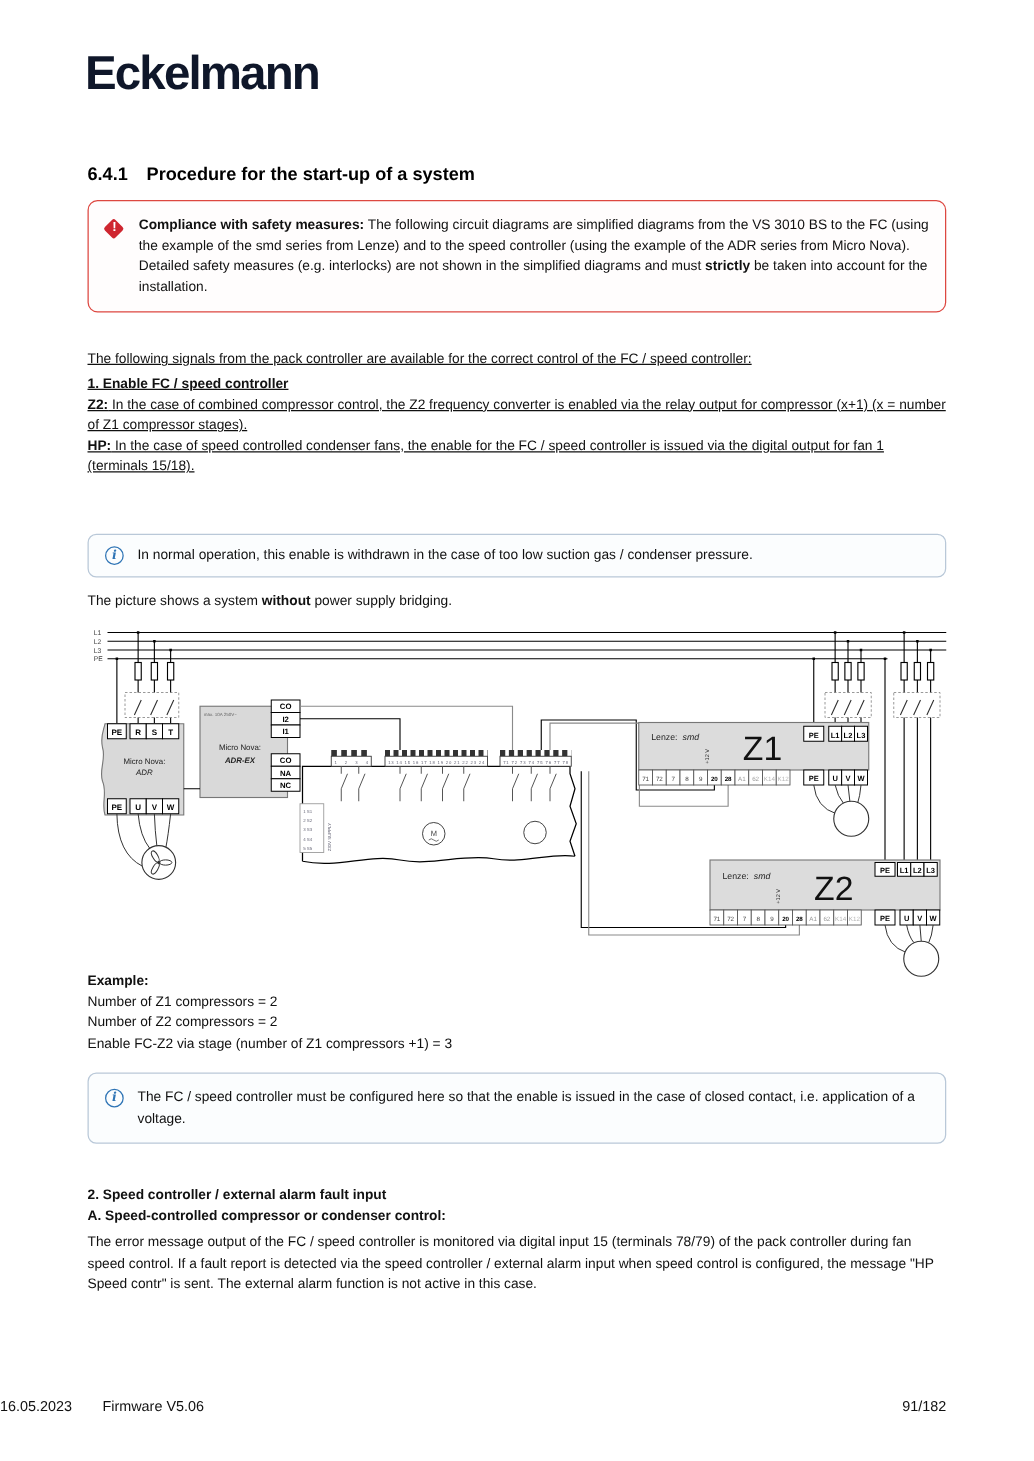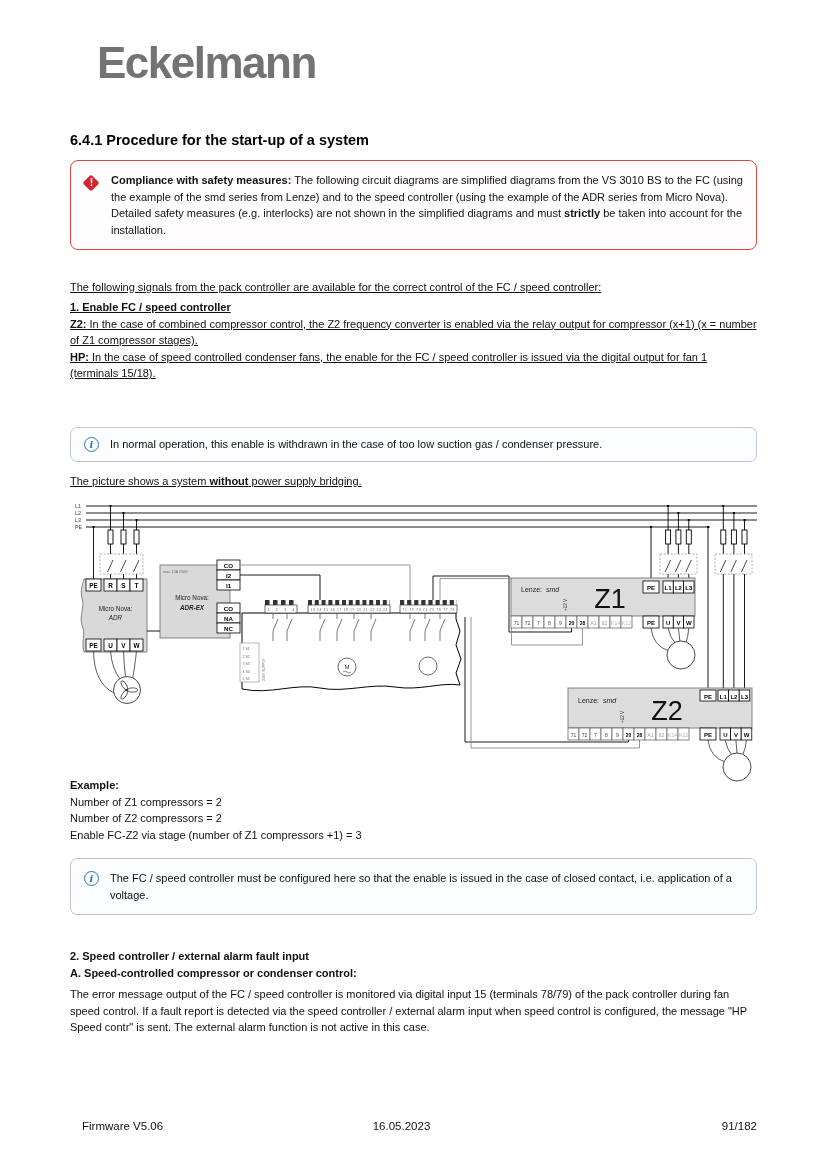--- a/index.html
+++ b/index.html
@@ -1,21 +1,21 @@
 <!DOCTYPE html>
 <html><head>
 <meta charset="utf-8">
 <style>
   html,body{margin:0;padding:0;background:#e8e8e8;}
   .page{position:relative;width:827px;height:1169px;background:#ffffff;margin:0 auto;
         font-family:"Liberation Sans", sans-serif;color:#1a1a1a;overflow:hidden;}
-  .logo{position:absolute;left:68px;top:38px;font-size:44px;font-weight:bold;
-        color:#737373;letter-spacing:-1.5px;margin-left:29px;}
+  .logo{position:absolute;left:68px;top:38px;font-size:38px;font-weight:bold;
+        color:#0f172a;letter-spacing:-1.5px;}
   .heading{position:absolute;left:70px;top:132px;font-size:14.5px;font-weight:bold;color:#000;}
-  .heading .num{margin-right:4px;}
+  .heading .num{margin-right:15px;}
   .warning-box{position:absolute;left:70px;top:160px;width:687px;box-sizing:border-box;
         border:1.6px solid #dd4740;border-radius:8px;background:#fffdfd;
         padding:11px 13px 11px 12px;display:flex;gap:11px;}
   .warn-icon{flex:0 0 17px;position:relative;height:17px;margin-top:3px;}
   .warn-icon .diamond{position:absolute;left:2px;top:2px;width:12px;height:12px;
         background:#cf2630;transform:rotate(45deg);border-radius:2px;}
   .warn-icon .excl{position:absolute;left:0;top:1px;width:17px;text-align:center;
         color:#fff;font-weight:bold;font-size:10.5px;}
   .body-text{font-size:11px;line-height:16.6px;color:#111;}
   .b{font-weight:bold;}
@@ -28,21 +28,21 @@
   .info-box.one{top:427px;padding:8px 13px;}
   .info-box.two{top:858px;padding:11px 13px;}
   .info-icon{flex:0 0 15px;height:15px;margin-top:1px;border:1.3px solid #2e74b5;
         border-radius:50%;color:#2e74b5;text-align:center;line-height:14px;
         font-family:"DejaVu Serif", serif;font-style:italic;font-weight:bold;font-size:10px;
         box-sizing:border-box;}
   .diagram{position:absolute;left:70px;top:497px;width:690px;height:290px;}
   svg text{font-family:"Liberation Sans", sans-serif;}
   .footer{position:absolute;top:1120px;left:0;width:827px;font-size:11.5px;color:#111;}
   .footer .fl{position:absolute;left:82px;}
-  .footer .fc{position:absolute;left:0;width:803px;text-align:center;}
+  .footer .fc{position:absolute;left:0;width:803px;text-align:left;}
   .footer .fr{position:absolute;right:70px;}
 </style>
 </head>
 <body>
 
 <div class="page">
 
   <div class="logo">Eckelmann</div>
 
   <div class="heading">
@@ -65,21 +65,21 @@
     <p class="b gap-sm">1. Enable FC / speed controller</p>
     <p><span class="b">Z2:</span><span> In the case of combined compressor control, the Z2 frequency converter is enabled via the relay output for compressor (x+1) (x = number of Z1 compressor stages).</span></p>
     <p><span class="b">HP:</span><span> In the case of speed controlled condenser fans, the enable for the FC / speed controller is issued via the digital output for fan 1 (terminals 15/18).</span></p>
   </div>
 
   <div class="info-box one">
     <div class="info-icon">i</div>
     <div class="body-text">In normal operation, this enable is withdrawn in the case of too low suction gas / condenser pressure.</div>
   </div>
 
-  <div class="textblock body-text" style="top:473px;text-decoration:underline;">
+  <div class="textblock body-text" style="top:473px;">
     <p><span>The picture shows a system </span><span class="b">without</span><span> power supply bridging.</span></p>
   </div>
 
   <svg class="diagram" viewBox="0 0 690 290">
     <g stroke="#000" stroke-width="0.9" fill="none">
       <line x1="16" y1="9" x2="687" y2="9"></line>
       <line x1="16" y1="16" x2="687" y2="16"></line>
       <line x1="16" y1="23" x2="687" y2="23"></line>
       <line x1="16" y1="30" x2="640" y2="30"></line>
     </g>

